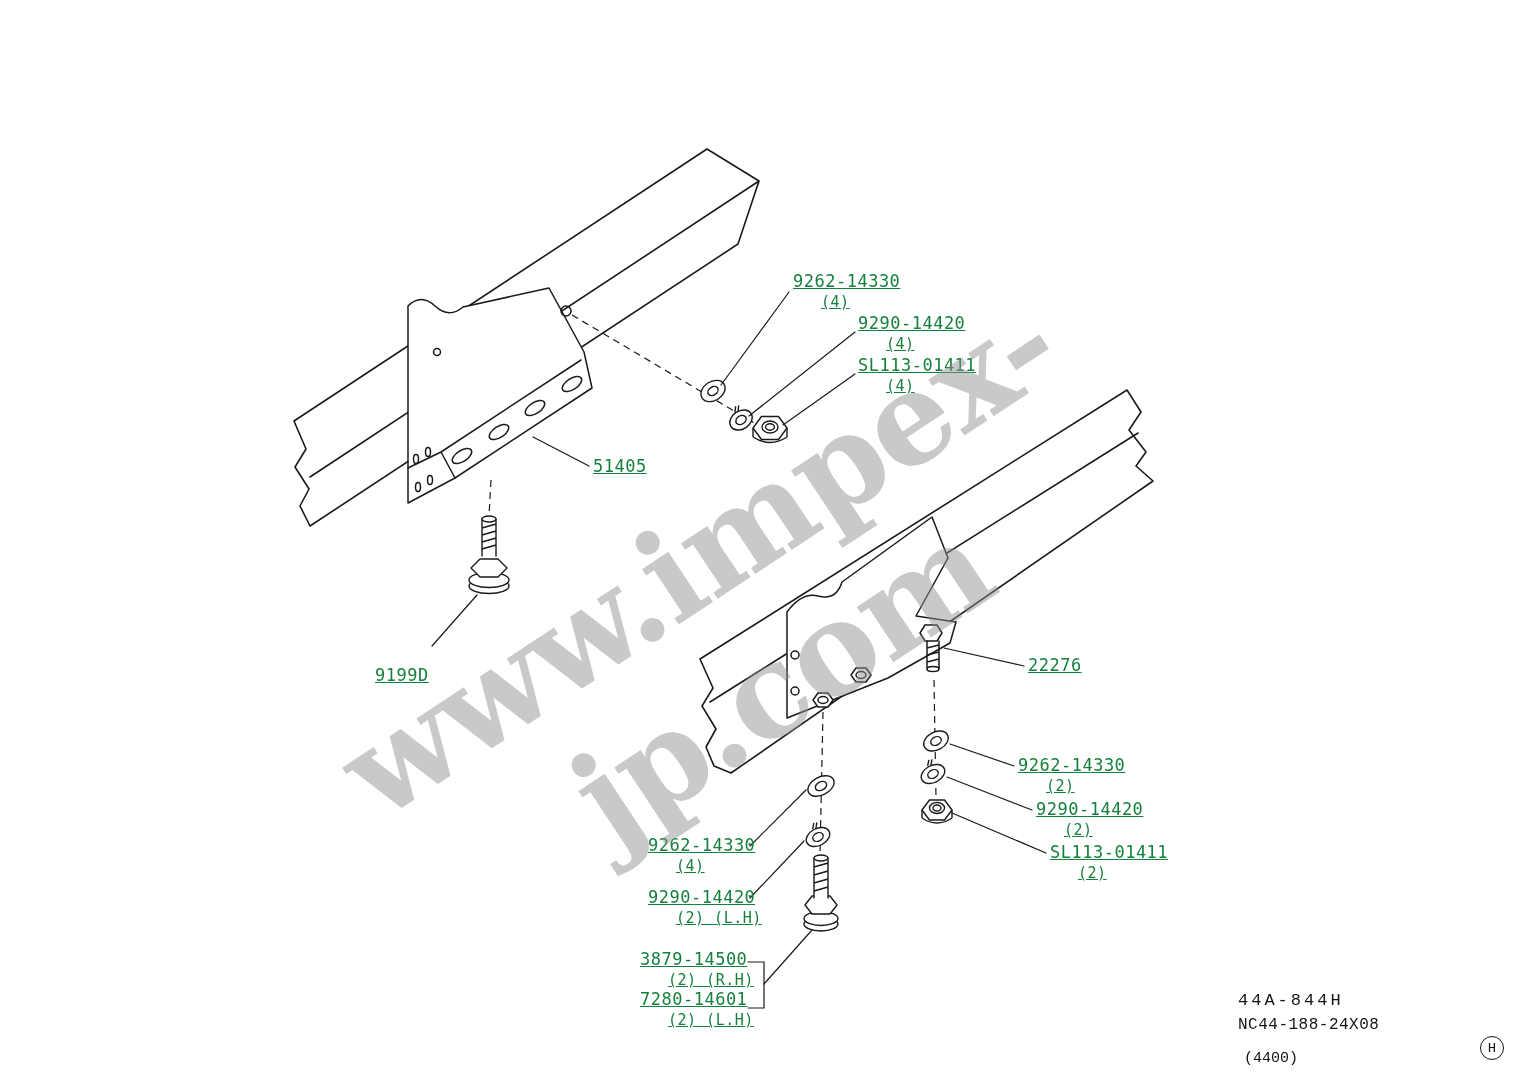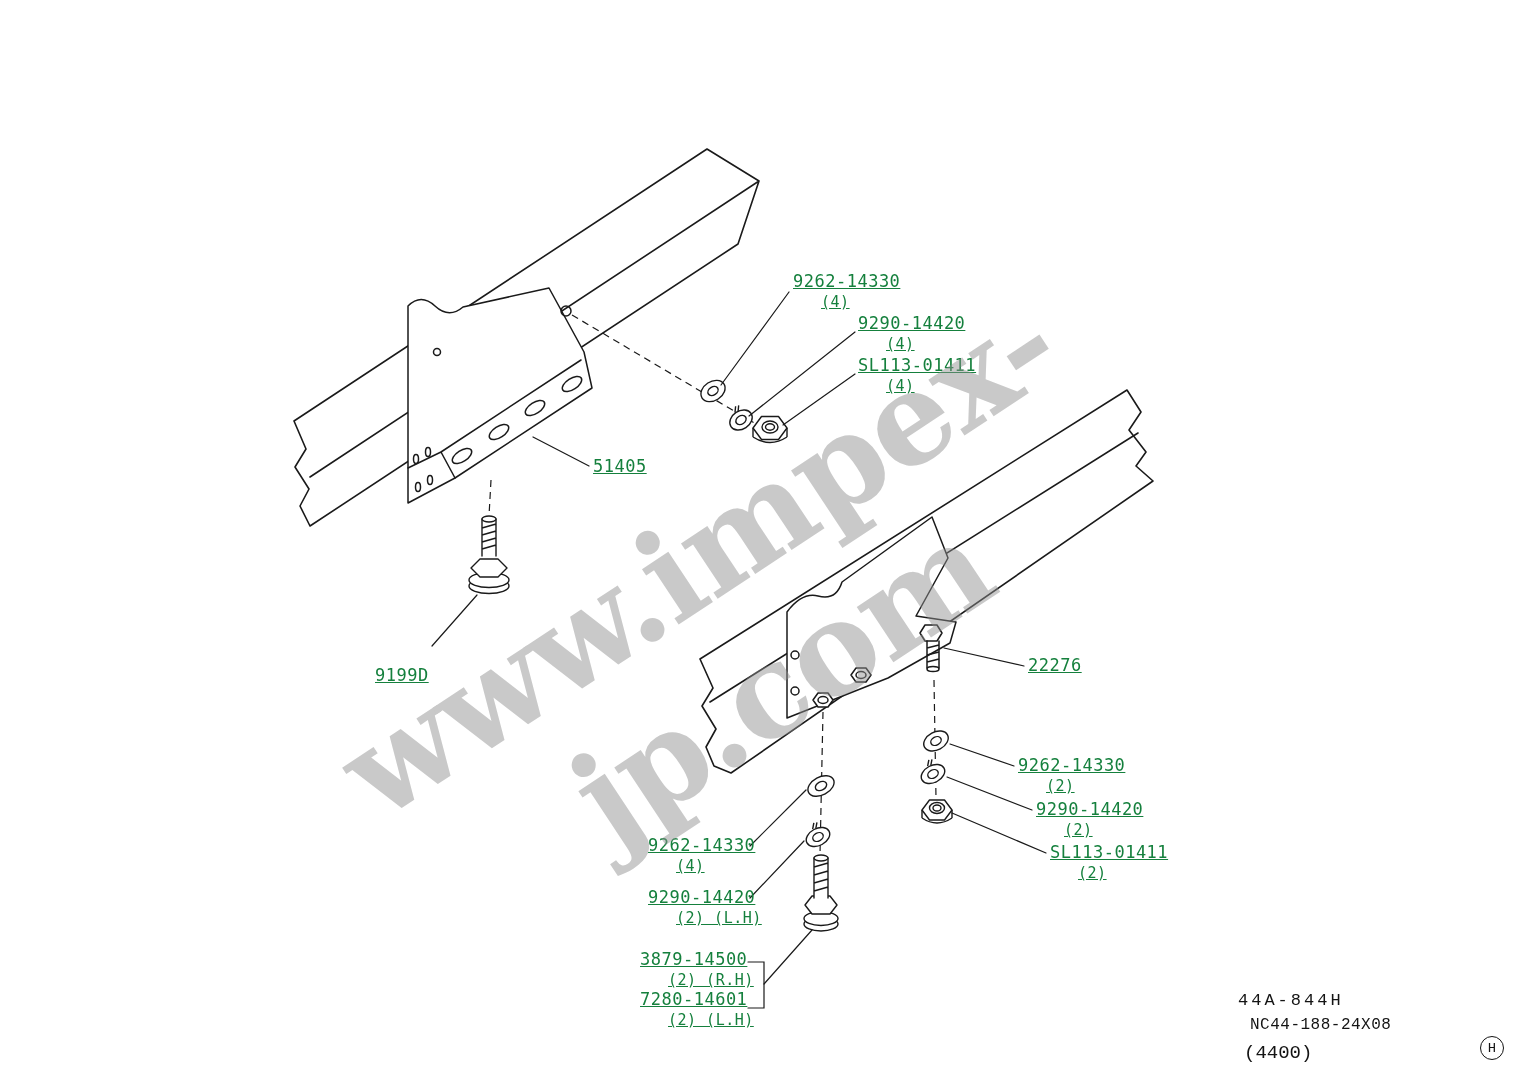--- a/index.html
+++ b/index.html
@@ -46,22 +46,22 @@
   }
   #footer{
     position:absolute;
     z-index:4;
     left:1238px;top:991px;
     font-size:17px;
     line-height:20px;
     font-family:Liberation Mono, monospace;
   }
   #footer .fig{letter-spacing:3px;}
-  #footer .cat{font-size:16px;margin-top:4px;letter-spacing:0.5px;margin-left:12px;}
-  #footer .grp{font-size:19px;margin-top:8px;padding-left:6px;}
+  #footer .cat{font-size:16px;margin-top:4px;letter-spacing:0.5px;}
+  #footer .grp{font-size:15px;margin-top:14px;padding-left:6px;}
   #page-mark{
     position:absolute;
     z-index:4;
     left:1480px;top:1036px;
     width:22px;height:22px;
     border:1.6px solid #141414;
     border-radius:50%;
     text-align:center;
     line-height:22px;
     font-size:13px;

